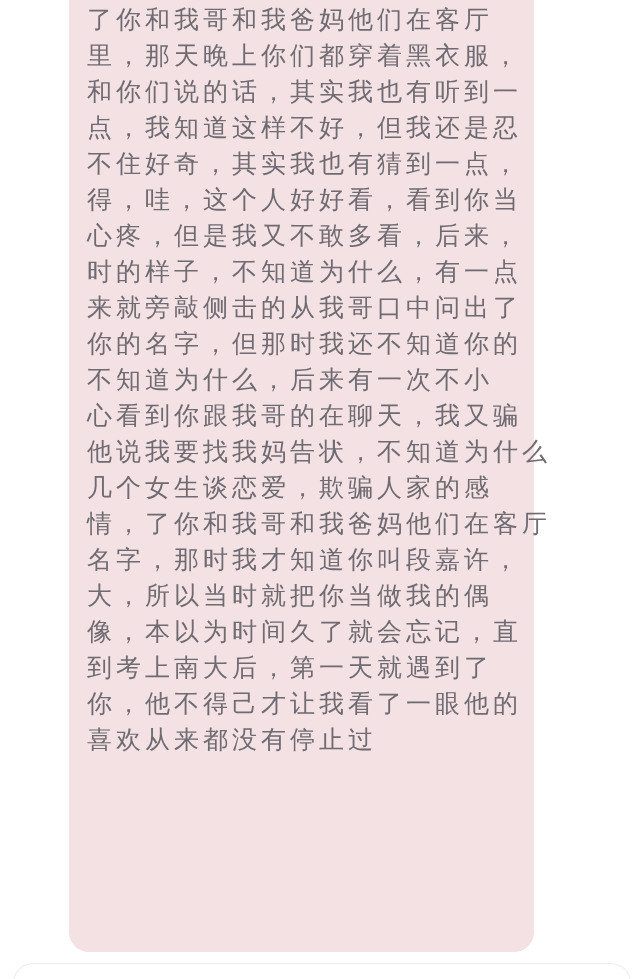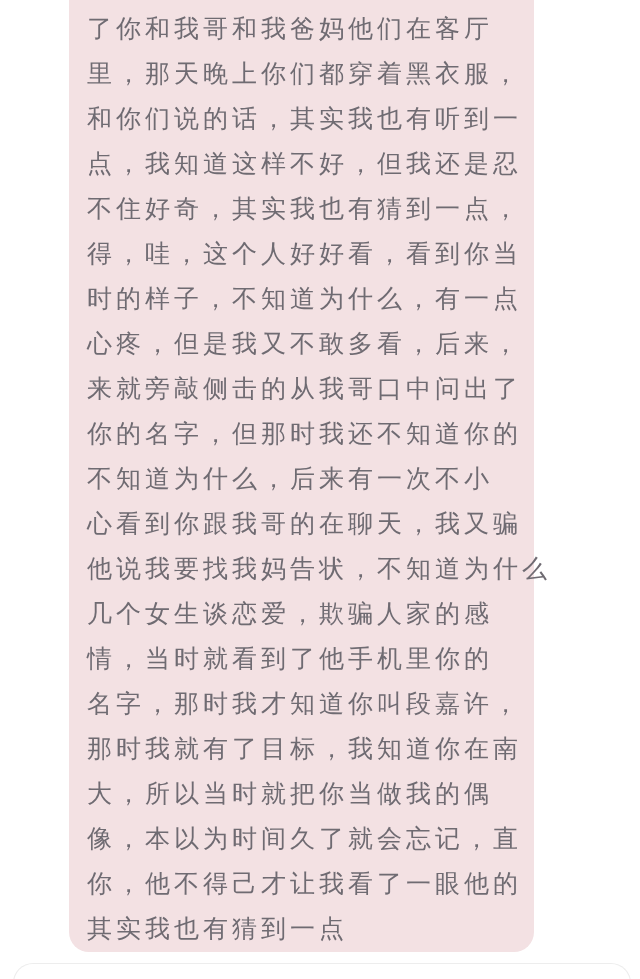--- a/index.html
+++ b/index.html
@@ -26,21 +26,20 @@
     padding: 24px 12px 0 18px;
   }
   .bubble-line {
     font-size: 25px;
     line-height: 36px;
     height: 36px;
     letter-spacing: 4px;
     color: #6f6b72;
     white-space: nowrap;
     overflow: visible;
-    margin-top: 9px;
   }
   .next-card {
     position: absolute;
     left: 13px;
     top: 963px;
     width: 618px;
     height: 40px;
     background: #ffffff;
     border: 1px solid #ededed;
     border-bottom: none;
@@ -53,32 +52,32 @@
 
 <div id="screen">
 
   <div class="bubble">
     <div class="bubble-line">了你和我哥和我爸妈他们在客厅</div>
     <div class="bubble-line">里，那天晚上你们都穿着黑衣服，</div>
     <div class="bubble-line">和你们说的话，其实我也有听到一</div>
     <div class="bubble-line">点，我知道这样不好，但我还是忍</div>
     <div class="bubble-line">不住好奇，其实我也有猜到一点，</div>
     <div class="bubble-line">得，哇，这个人好好看，看到你当</div>
+    <div class="bubble-line">心疼，但是我又不敢多看，后来，</div>
     <div class="bubble-line">时的样子，不知道为什么，有一点</div>
-    <div class="bubble-line">心疼，但是我又不敢多看，后来，</div>
     <div class="bubble-line">来就旁敲侧击的从我哥口中问出了</div>
     <div class="bubble-line">你的名字，但那时我还不知道你的</div>
     <div class="bubble-line">不知道为什么，后来有一次不小</div>
     <div class="bubble-line">心看到你跟我哥的在聊天，我又骗</div>
     <div class="bubble-line">他说我要找我妈告状，不知道为什么</div>
     <div class="bubble-line">几个女生谈恋爱，欺骗人家的感</div>
-    <div class="bubble-line">情，当时就看到了他手机里你的</div>
+    <div class="bubble-line">情，了你和我哥和我爸妈他们在客厅</div>
     <div class="bubble-line">名字，那时我才知道你叫段嘉许，</div>
-    <div class="bubble-line">那时我就有了目标，我知道你在南</div>
     <div class="bubble-line">大，所以当时就把你当做我的偶</div>
     <div class="bubble-line">像，本以为时间久了就会忘记，直</div>
+    <div class="bubble-line">到考上南大后，第一天就遇到了</div>
     <div class="bubble-line">你，他不得己才让我看了一眼他的</div>
-    <div class="bubble-line">其实我也有猜到一点</div>
+    <div class="bubble-line">喜欢从来都没有停止过</div>
   </div>
 
   <div class="next-card"></div>
 
 </div>
 
 </body></html>

